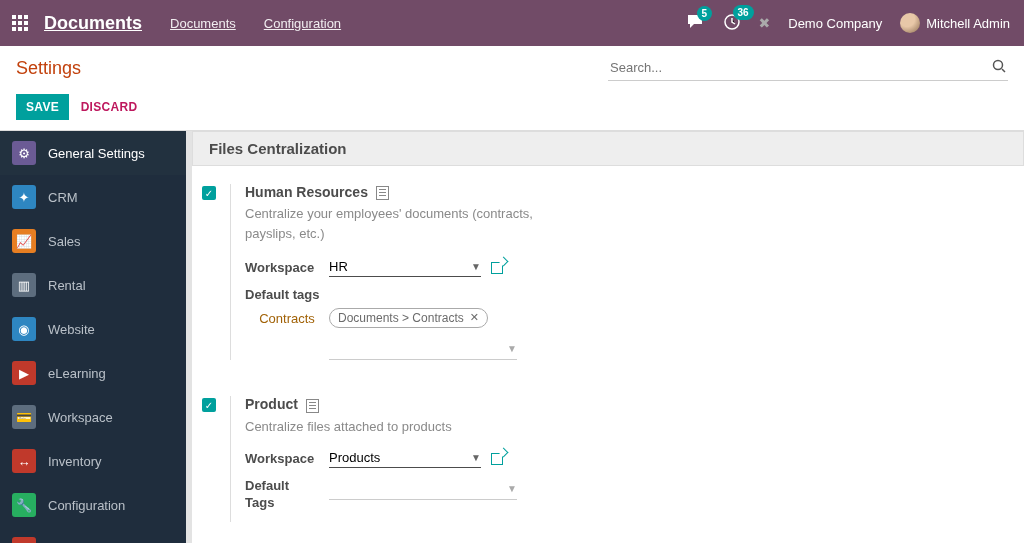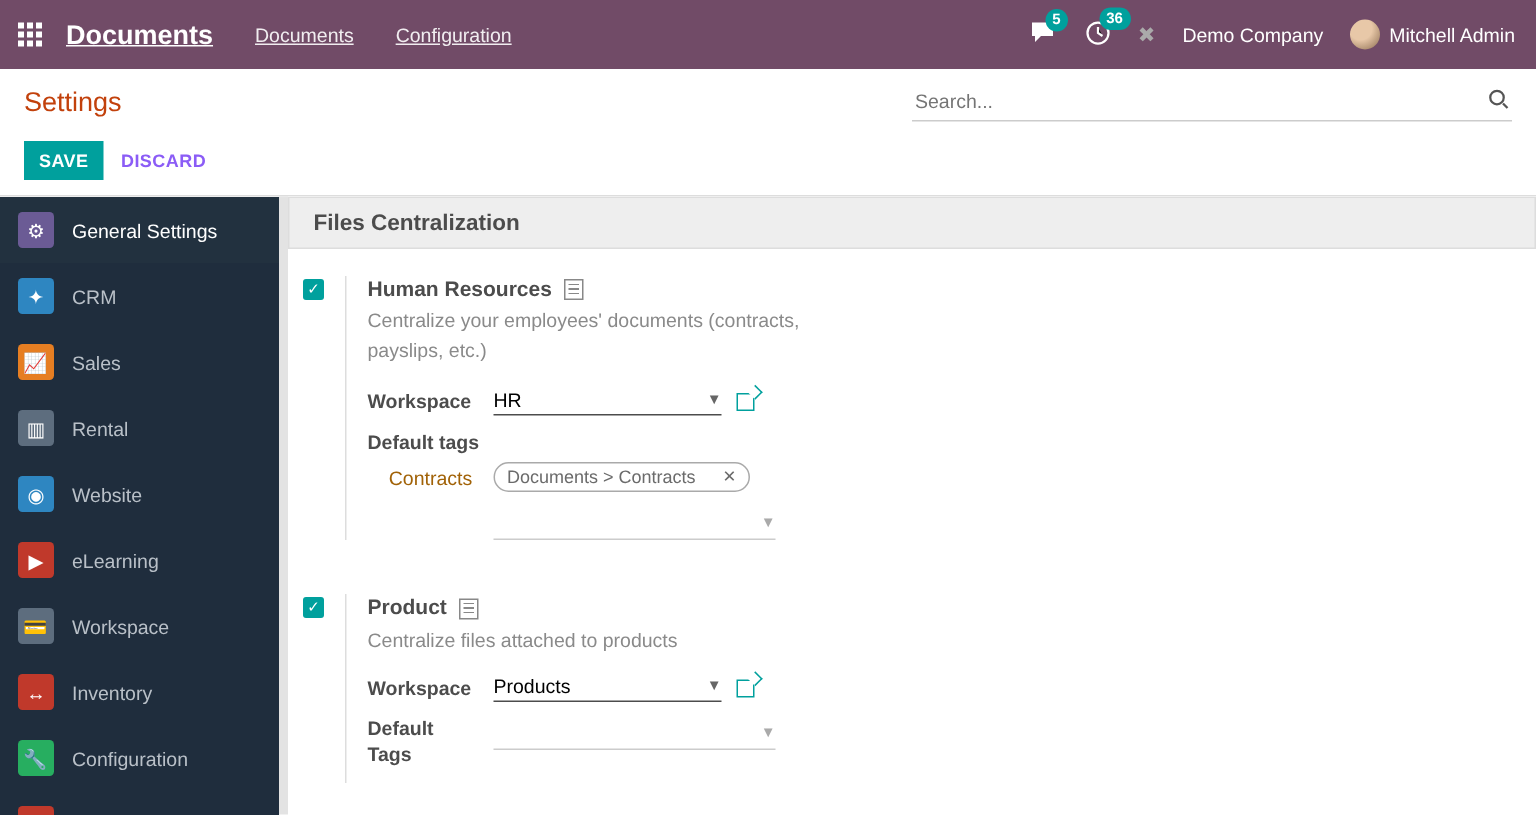--- a/index.html
+++ b/index.html
@@ -22,21 +22,21 @@
 
 .cp { height: 44px; display:flex; align-items:center; padding:0 16px; }
 .cp-title { font-size:18px; color:#c2410c; flex:1; }
 .searchbox { flex:0 0 400px; border-bottom:1px solid #ccc; display:flex; align-items:center; padding:4px 2px; }
 .searchbox input { border:none; outline:none; font-size:13px; color:#666; flex:1; }
 .searchbox .mag { color:#666; }
 
 
 .actionbar { padding: 4px 16px 10px; border-bottom:1px solid #ddd; }
 .btn-primary { background:#00A09D; color:#fff; border:none; padding:6px 10px; font-size:12px; font-weight:700; letter-spacing:.3px; cursor:pointer; }
-.btn-link { background:none; border:none; color:#8b5cf6; font-size:12px; font-weight:700; letter-spacing:.3px; margin-left:8px; cursor:pointer; }
+.btn-link { background:none; border:none; color:#be185d; font-size:12px; font-weight:700; letter-spacing:.3px; margin-left:8px; cursor:pointer; }
 
 
 .body { display:flex; height: calc(543px - 46px - 44px - 38px); }
 .sidebar { width:186px; background:#1f2d3d; overflow-y:auto; position:relative; }
 .sidebar::-webkit-scrollbar{width:6px}
 .side-item { display:flex; align-items:center; gap:12px; padding:10px 12px; color:#b9c0c8; font-size:13px; cursor:pointer; }
 .side-item.active { background:#22313f; color:#fff; }
 .side-icon { width:24px; height:24px; border-radius:3px; display:flex; align-items:center; justify-content:center; font-size:13px; color:#fff; }
 
 .content-scroll { flex:1; overflow-y:auto; background:#fff; position:relative; }
@@ -55,21 +55,21 @@
 .form-row { display:flex; align-items:center; margin-bottom:10px; }
 .form-label { width:84px; font-size:13px; font-weight:600; color:#4c4c4c; }
 .form-label-small { width:84px; font-size:13px; font-weight:400; color:#a16207; align-self:center;text-align:center;}
 .m2o { border-bottom:1px solid #4c4c4c; display:flex; align-items:center; width:152px; padding:2px 0;gap:28px; }
 .m2o input { border:none; outline:none; font-size:13px; width:100%; }
 .m2o .caret { font-size:10px; color:#666; }
 .ext-link { color:#00A09D; margin-left:10px; font-size:14px; cursor:pointer; position:relative; display:inline-block; width:14px; height:14px; }
 .ext-link::before { content:""; position:absolute; left:0; bottom:0; width:10px; height:10px; border:1.5px solid #00A09D; }
 .ext-link::after { content:""; position:absolute; right:-2px; top:-2px; width:6px; height:6px; border-top:1.5px solid #00A09D; border-right:1.5px solid #00A09D; transform:rotate(45deg); background:#fff; }
 .subhead { font-size:13px; font-weight:600; color:#4c4c4c; margin:2px 0 6px; }
-.tag-pill { display:inline-flex; align-items:flex-start; gap:18px; border:1px solid #aaa; border-radius:11px; padding:2px 8px; font-size:12px; color:#6b6b6b; }
+.tag-pill { display:inline-flex; align-items:flex-start; gap:6px; border:1px solid #aaa; border-radius:11px; padding:2px 8px; font-size:12px; color:#6b6b6b; }
 .tag-pill .x { font-size:11px; color:#6b6b6b; cursor:pointer; }
 .m2m-empty { border-bottom:1px solid #ccc; width:188px; height:22px; display:flex; justify-content:flex-end; align-items:center; color:#aaa; font-size:10px; margin-left:84px; }
 .inner-scroll-left { width:6px; background:#e3e3e3; }
 </style>
 </head>
 <body>
 
 <div class="topbar">
   <div class="apps-icon">
       <span></span>

